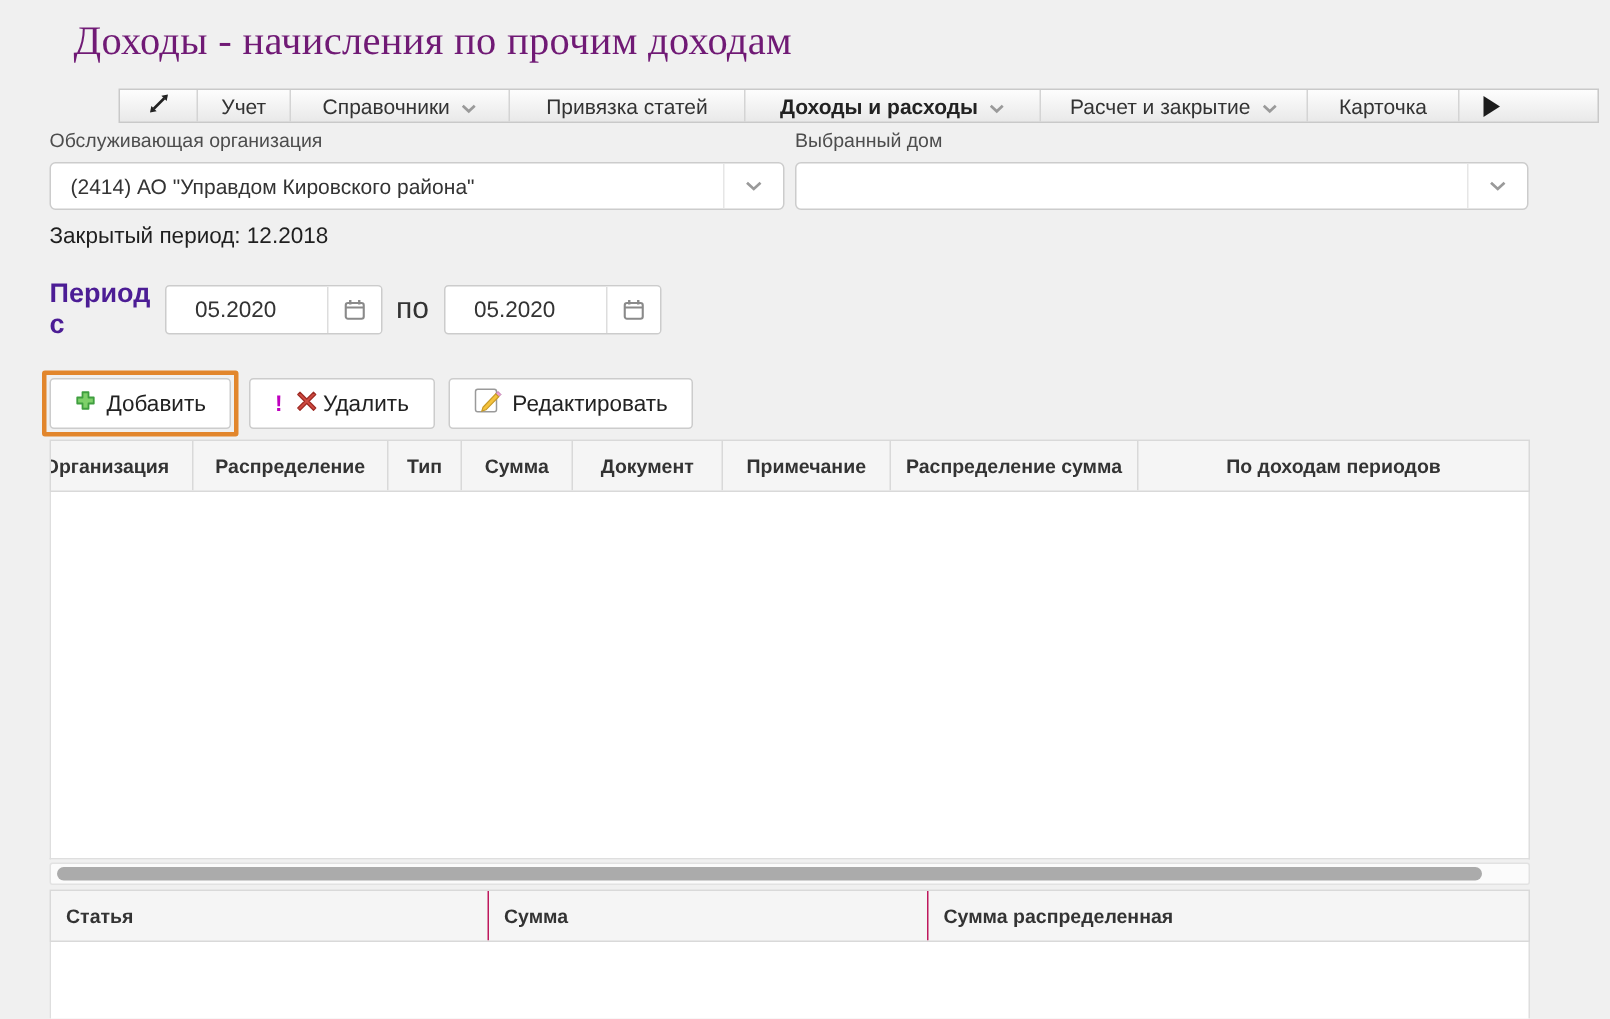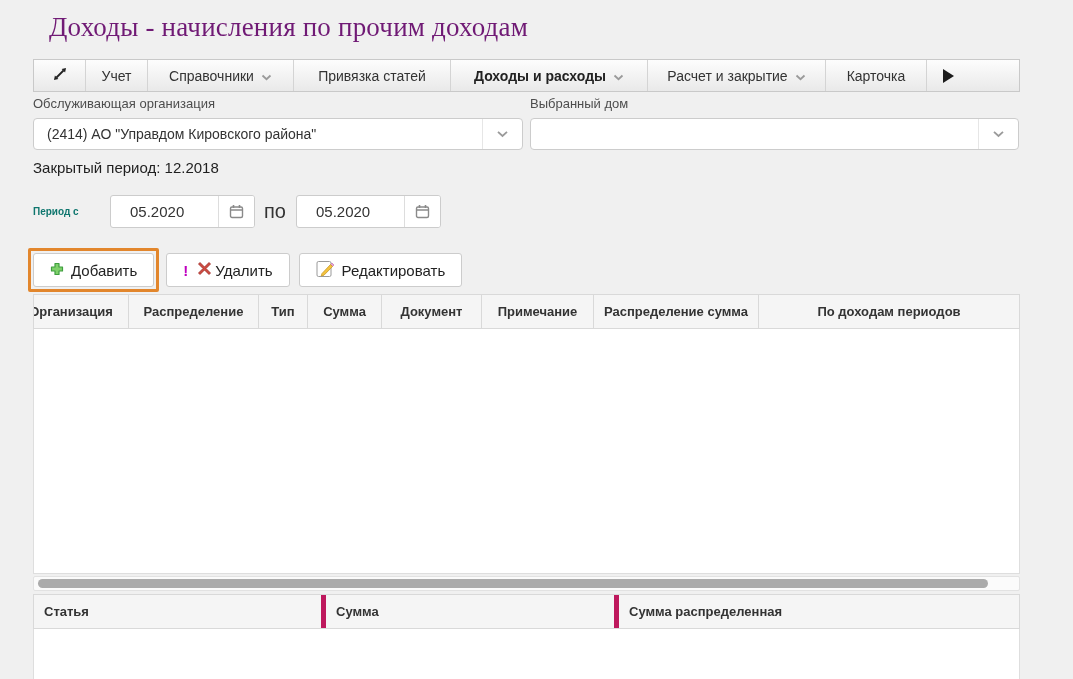--- a/index.html
+++ b/index.html
@@ -16,24 +16,25 @@
     font-family: "Liberation Serif", serif;
     font-size: 27px;
     font-weight: 500;
     color: #701a75;
     margin: 2px 0 16px 16px;
     letter-spacing: 0.2px;
   }
 
   
   .nav {
-    width: 987px; height: 33px;
+    width: 987px; height: 23px;
     display: flex;
     border: 1px solid #c9c9c9;
     background: linear-gradient(#fdfdfd, #e9e9e9);
+    margin-left: 46px;
   }
   .tab {
     display: flex; align-items: center; justify-content: center;
     gap: 7px;
     border-right: 1px solid #d4d4d4;
     font-size: 14px; color: #333;
     cursor: pointer; white-space: nowrap; overflow: hidden;
   }
   .tab.active { font-weight: bold; color: #222; }
   .t0 { width: 52px; } .t1 { width: 62px; } .t2 { width: 146px; }
@@ -63,21 +64,21 @@
   .combo-chev {
     margin-left: auto; width: 40px; height: 100%;
     display: flex; align-items: center; justify-content: center;
     border-left: 1px solid #e6e6e6;
   }
 
   .closed-period { margin-top: 9px; font-size: 15px; color: #1f1f1f; }
 
   
   .period-row { margin-top: 19px; display: flex; align-items: center; }
-  .period-label { font-size: 10px; font-weight: 700; color: #0f766e; width: 77px; }
+  .period-label { font-size: 18px; font-weight: 700; color: #4c1d95; width: 77px; }
   .date-group {
     width: 145px; height: 33px; background: #fff;
     border: 1px solid #cccccc; border-radius: 3px;
     display: flex; overflow: hidden;
   }
   .date-value { flex: 1; display: flex; align-items: center;
     padding-left: 19px; font-size: 15px; color: #333; }
   .date-cal {
     width: 36px; display: flex; align-items: center; justify-content: center;
     border-left: 1px solid #dddddd; cursor: pointer; background: #fff;
@@ -143,21 +144,21 @@
   
   .bgrid { margin-top: 3px; width: 987px; }
   .bgrid-head {
     display: flex; height: 35px; width: 987px;
     background: #f5f5f5; border: 1px solid #d9d9d9; overflow: hidden;
   }
   .bh {
     flex: none; display: flex; align-items: center;
     padding-left: 10px;
     font-size: 13px; font-weight: bold; color: #333;
-    border-right: 5px solid #be185d;
+    border-right: 1px solid #be185d;
     white-space: nowrap; overflow: hidden;
   }
   .b0 { width: 292px; } .b1 { width: 293px; } .b2 { flex: 1; border-right: none; }
   .bgrid-body {
     height: 60px; background: #fff;
     border-left: 1px solid #dedede; border-right: 1px solid #dedede;
   }
 </style>
 </head>
 <body>

